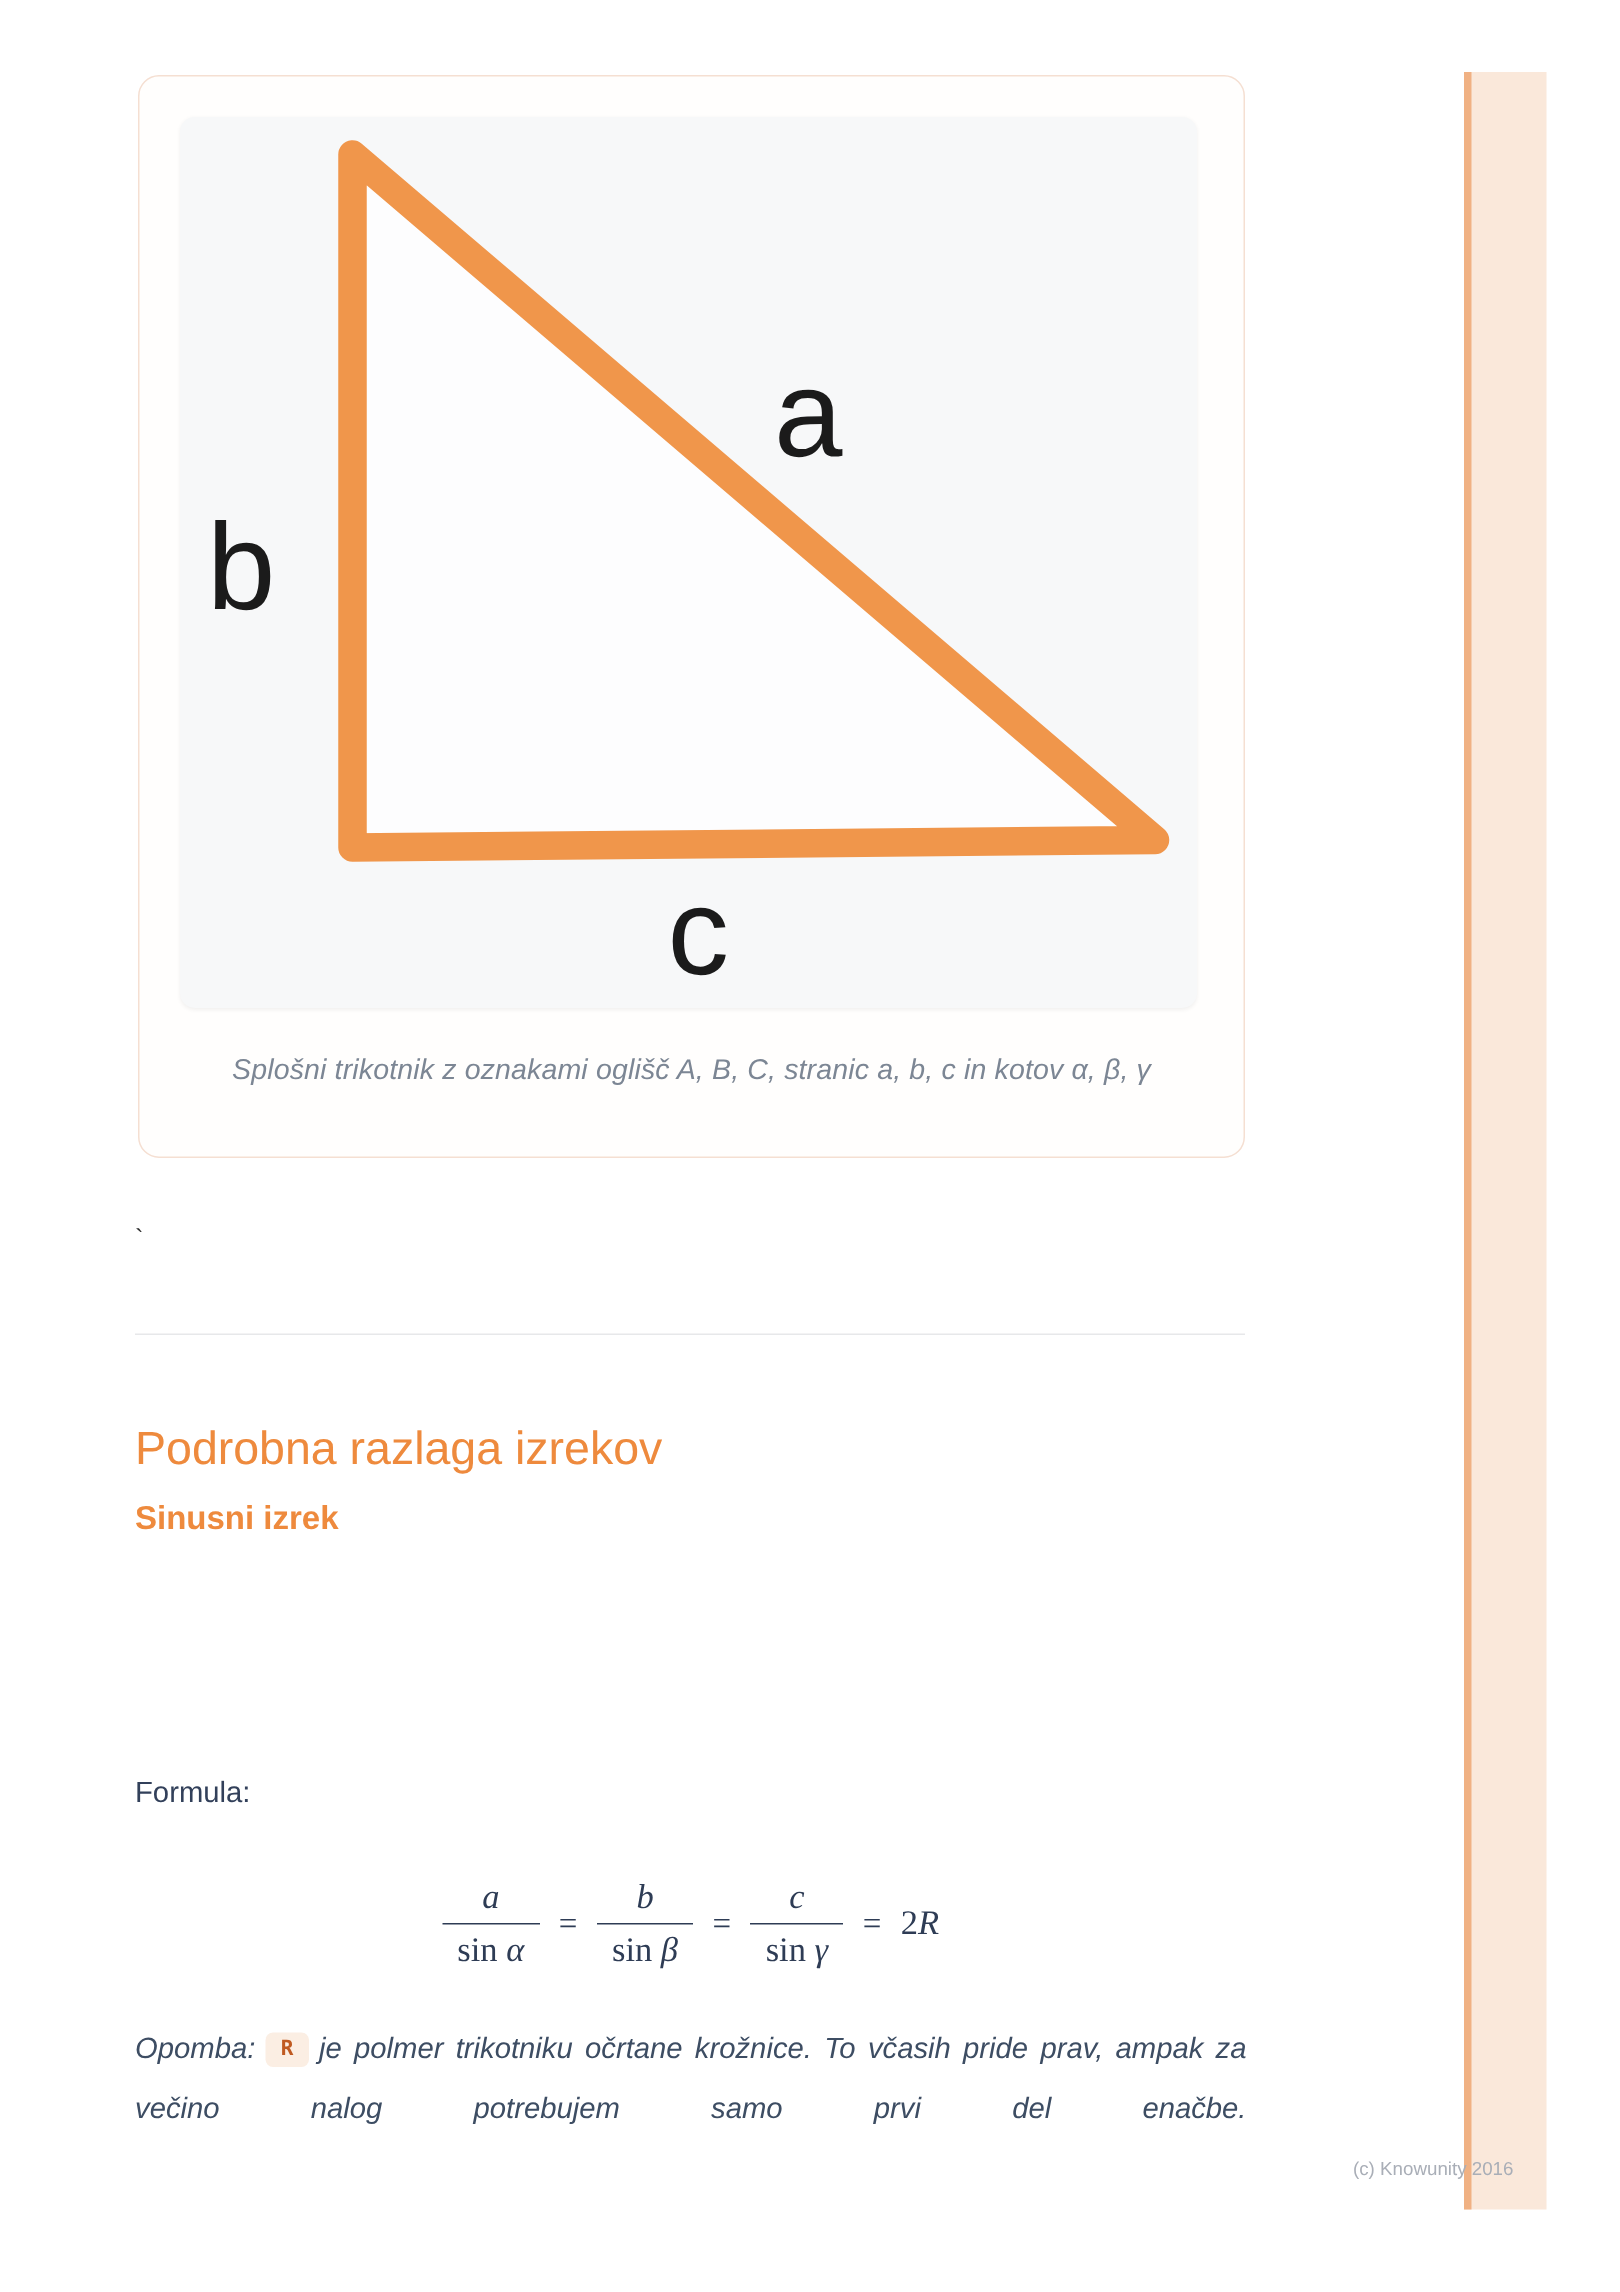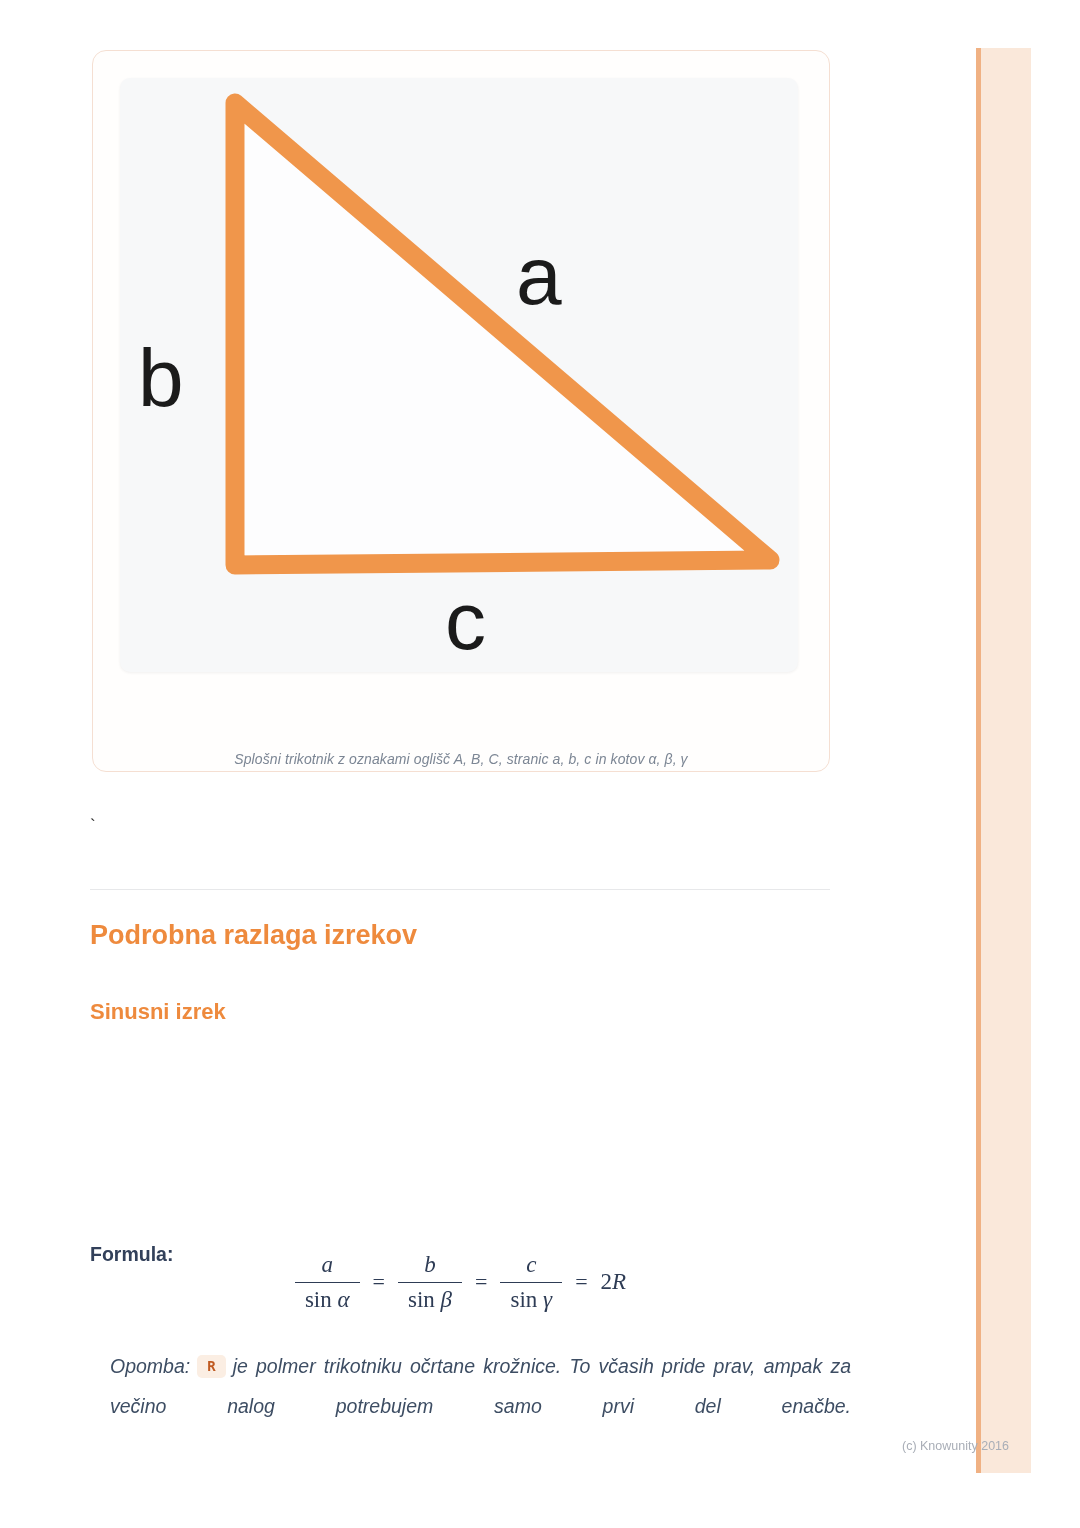--- a/index.html
+++ b/index.html
@@ -14,48 +14,48 @@
   #page{position:relative; width:1080px; height:1528px; background:#ffffff; overflow:hidden;}
 
   
   .figure-card{position:absolute; left:92px; top:50px; width:738px; height:722px;
     background:#fffefd; border:1.5px solid var(--card-border); border-radius:14px;}
   .figure-panel{position:absolute; left:27px; top:27px; width:678px; height:594px;
     background:var(--panel-bg); border-radius:10px; box-shadow:0 1px 3px rgba(0,0,0,0.06); overflow:hidden;}
   .figure-panel svg{display:block;}
   .tri-label{font-family:"Liberation Sans", sans-serif; fill:var(--label);}
   .figure-caption{position:absolute; left:0; right:0; top:652px; text-align:center;
-    font-style:italic; font-size:14px; color:var(--caption); letter-spacing:.1px;margin-top:48px;}
+    font-style:italic; font-size:19px; color:var(--caption); letter-spacing:.1px;}
 
   .stray{position:absolute; left:90px; top:816px; font-size:17px; color:#2c2c2c;}
 
   .divider{position:absolute; left:90px; top:889px; width:740px; height:0;
     border-top:1px solid var(--divider);}
 
-  .h2{position:absolute; left:90px; top:920px; font-size:27px; font-weight:bold; color:var(--accent);}
+  .h2{position:absolute; left:90px; top:948px; font-size:31px; font-weight:normal; color:var(--accent);}
   .h3{position:absolute; left:90px; top:999px; font-size:22px; font-weight:bold; color:var(--accent);text-align:center;}
 
   .para{position:absolute; left:90px; top:1046px; width:741px; font-size:19.5px;
     line-height:38px; color:var(--body-text); text-align:justify;}
   .para::after{content:""; display:inline-block; width:100%;}
 
-  .formula-label{position:absolute; left:90px; top:1243px; font-size:19.5px; font-weight:bold; color:#32405A;}
+  .formula-label{position:absolute; left:90px; top:1184px; font-size:19.5px; font-weight:normal; color:#32405A;}
 
   .math{position:absolute; left:90px; top:1244px; width:741px; height:76px;
     display:flex; align-items:center; justify-content:center; gap:13px;
     font-family:"Liberation Serif", serif; font-size:23px; color:var(--math-text);}
   .frac{display:inline-flex; flex-direction:column; align-items:center;}
   .frac .num{padding:0 12px 4px;}
   .frac .den{border-top:1.6px solid var(--math-text); padding:4px 10px 0; white-space:nowrap;}
   .mi{font-style:italic;}
   .eq{font-size:22px;}
   .rhs{white-space:nowrap;font-family:Liberation Serif, serif;}
 
   .note{position:absolute; left:90px; top:1346px; width:741px; font-size:19.5px;
-    line-height:40px; color:var(--body-text); font-style:italic; text-align:justify;margin-left:20px;}
+    line-height:40px; color:var(--body-text); font-style:italic; text-align:justify;}
   .note::after{content:""; display:inline-block; width:100%;}
   .badge{display:inline-block; font-style:normal; font-family:"DejaVu Sans Mono", monospace;
     font-size:14px; font-weight:bold; color:var(--badge-text); background:var(--badge-bg);
     border-radius:5px; padding:2px 10px; margin:0 7px; vertical-align:2px; line-height:19px;}
 
   .side-bar{position:absolute; left:976px; top:48px; width:55px; height:1425px; background:var(--bar-fill);}
   .side-bar .stripe{position:absolute; left:0; top:0; bottom:0; width:5px; background:var(--bar-stripe);}
 
   .footer{position:absolute; right:71px; top:1439px; font-size:12.5px; color:var(--footer); z-index:5;}
 </style>

